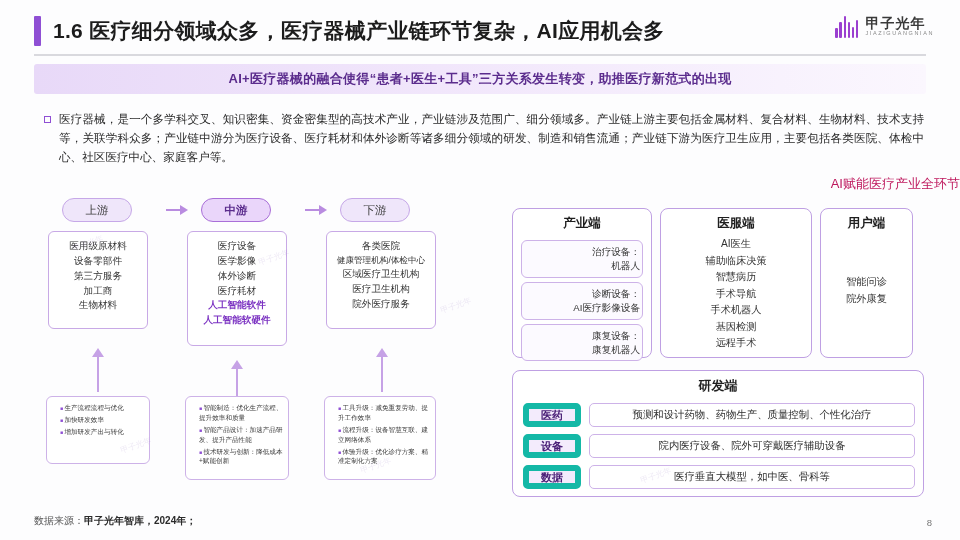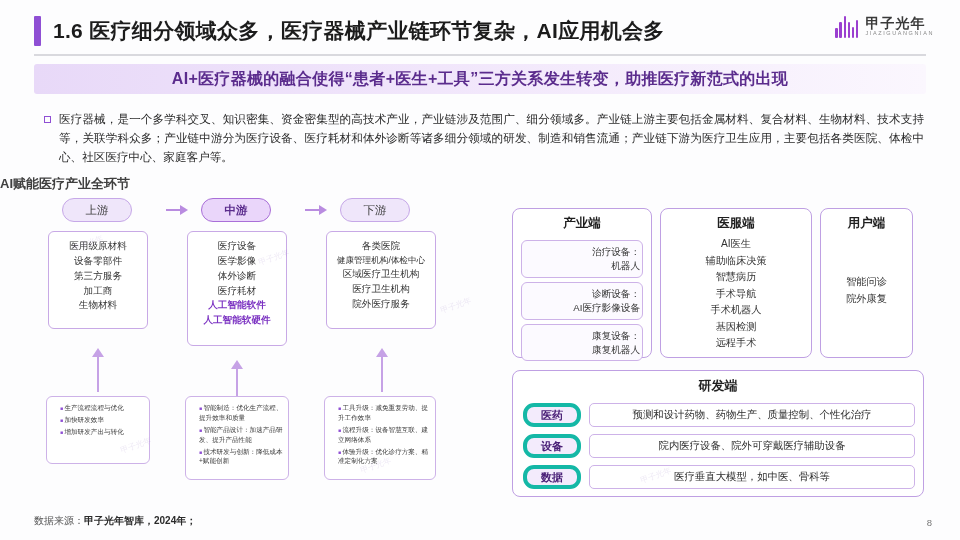--- a/index.html
+++ b/index.html
@@ -27,29 +27,29 @@
 
   .hr { position:absolute; left:34px; top:54px; width:892px; height:1.5px; background:#d9d9de; }
 
   
   .band {
     position:absolute; left:34px; top:64px; width:892px; height:30px;
     background:linear-gradient(90deg,#e8d9f8 0%, #f1e6fb 45%, #fbf7fe 100%);
     border-radius:3px;
     display:flex; align-items:center; justify-content:center;
   }
-  .band span { font-size:16px; font-weight:bold; color:#5b2c8d; letter-spacing:.3px;}
+  .band span { font-size:13px; font-weight:bold; color:#5b2c8d; letter-spacing:.3px;}
 
   
   .para { position:absolute; left:44px; top:110px; width:880px; display:flex; gap:8px;}
   .bullet-sq { width:7px; height:7px; border:1.4px solid #8f4fd4; margin-top:6px; flex:none;}
   .para p { margin:0; font-size:11.6px; line-height:1.62; color:#2a2a2a; text-align:justify;}
 
   
-  .chart-title { position:absolute; left:0; right:0; top:175px; text-align:left; font-size:13px; font-weight:bold; color:#404040;}
+  .chart-title { position:absolute; left:0; right:0; top:175px; text-align:right; font-size:13px; font-weight:normal; color:#be185d;}
 
   
   .flow { position:absolute; left:46px; top:198px; width:455px; height:300px;}
 
   .pill {
     position:absolute; width:70px; height:24px; border-radius:12px;
     background:#efe6fa; border:1px solid #c6a8e8;
     display:flex; align-items:center; justify-content:center;
     font-size:11.5px; color:#3d3d3d;
   }
@@ -82,21 +82,21 @@
   .rpanel { position:absolute; border:1px solid #bfa0e3; border-radius:8px; background:#fff;}
   .rpanel-h { text-align:center; font-size:12.5px; font-weight:bold; color:#1f1f1f; padding:6px 0 4px;}
   .subbox {
     border:1px solid #cdb2e8; border-radius:6px; background:#fcfaff;
     margin:4px 8px; padding:4px 2px; text-align:right;
   }
   .subbox div { font-size:9.6px; line-height:1.45; color:#333;}
   .plain { text-align:center; font-size:10.2px; line-height:1.62; color:#333;}
 
   .tagbox {
-    border:4px solid #14b8a6; border-radius:11px; background:#f3ebfc;
+    border:6px solid #14b8a6; border-radius:5px; background:#f3ebfc;
     font-size:11px; font-weight:bold; color:#4a2077;
     display:flex; align-items:center; justify-content:center;
   }
   .rowbox {
     border:1px solid #cdb2e8; border-radius:5px; background:#fff;
     font-size:10.4px; color:#2d2d2d;
     display:flex; align-items:center; justify-content:center;
   }
 
   

